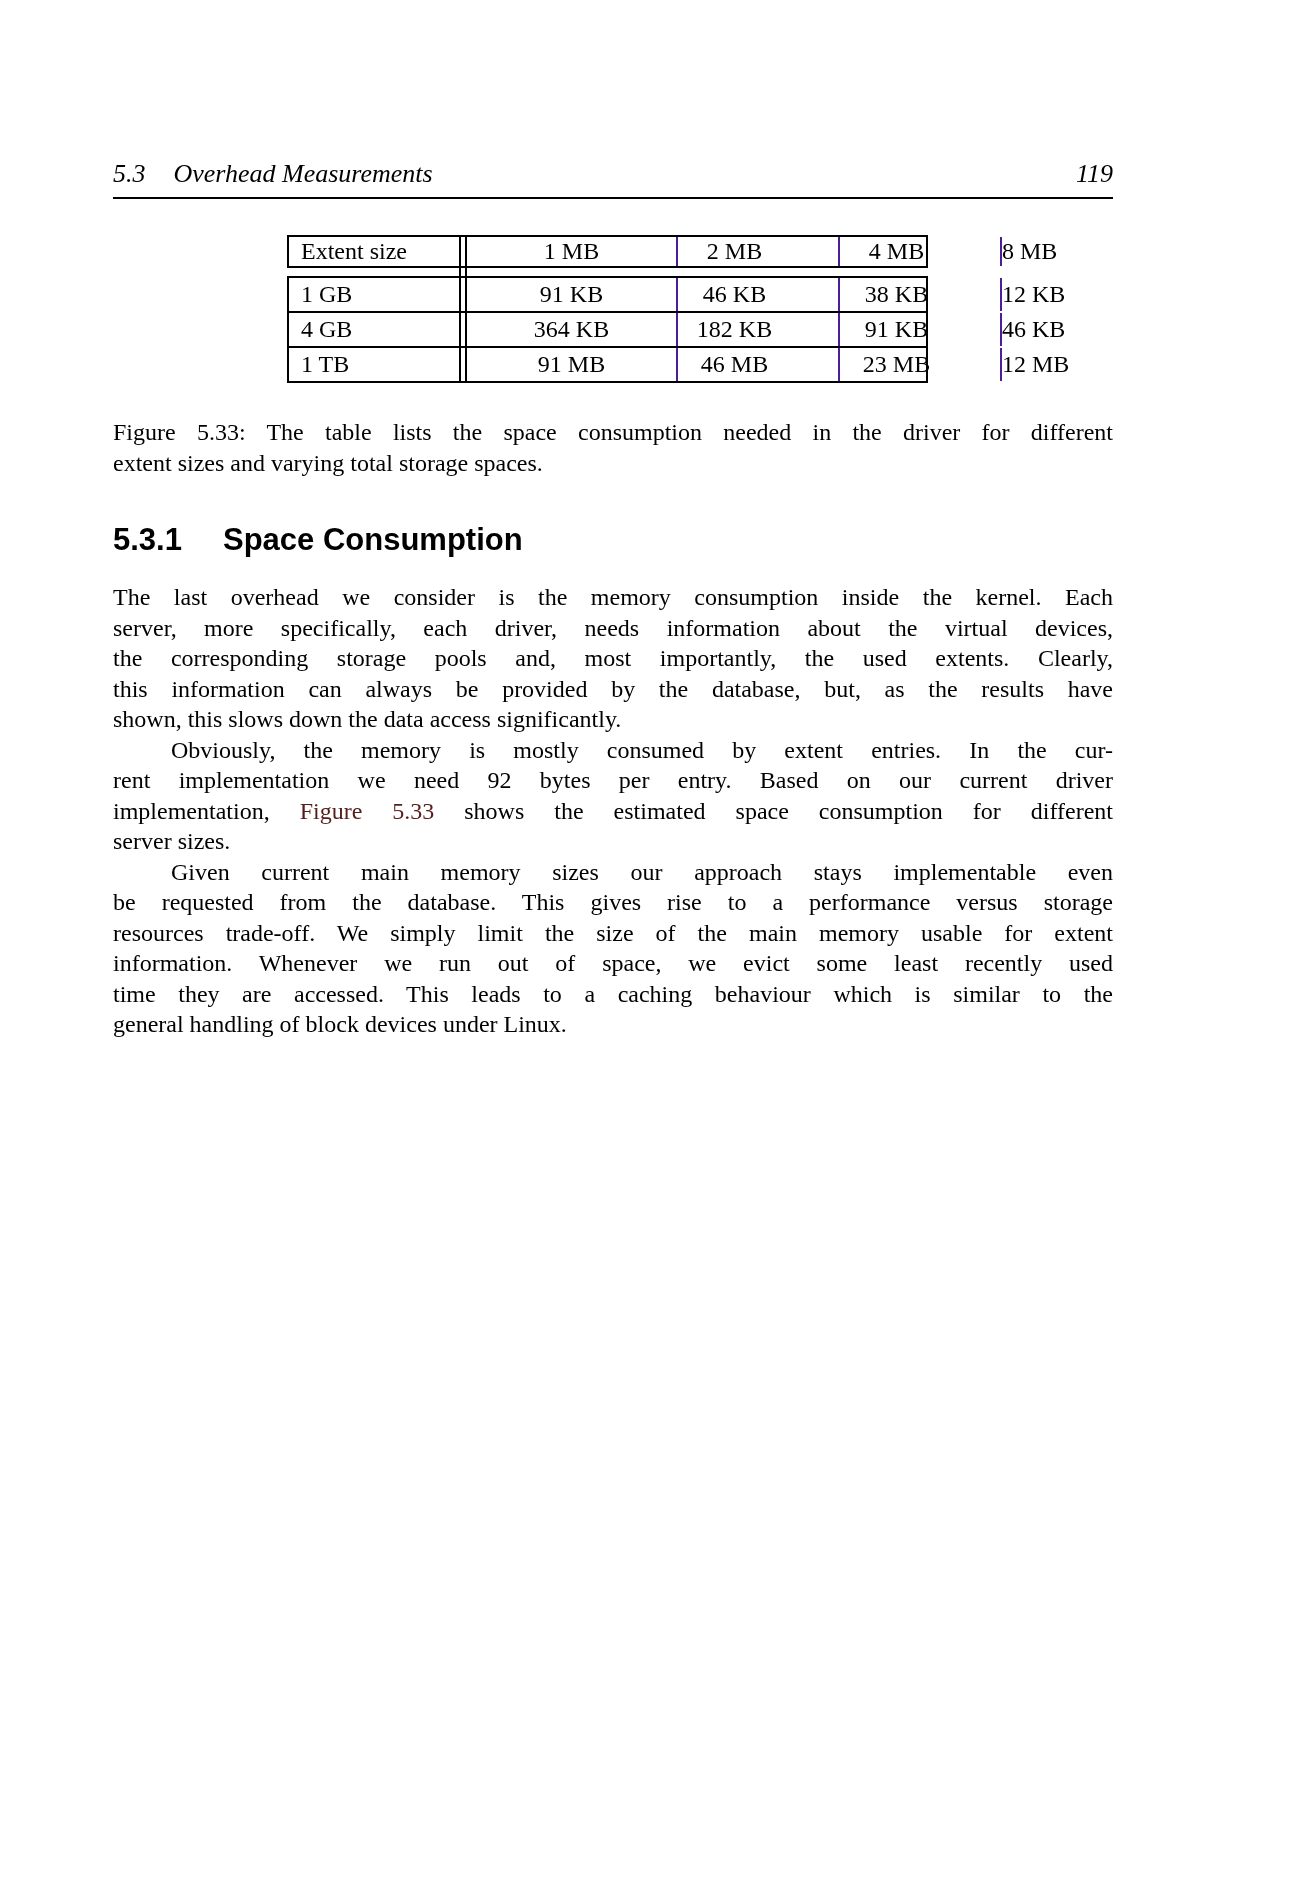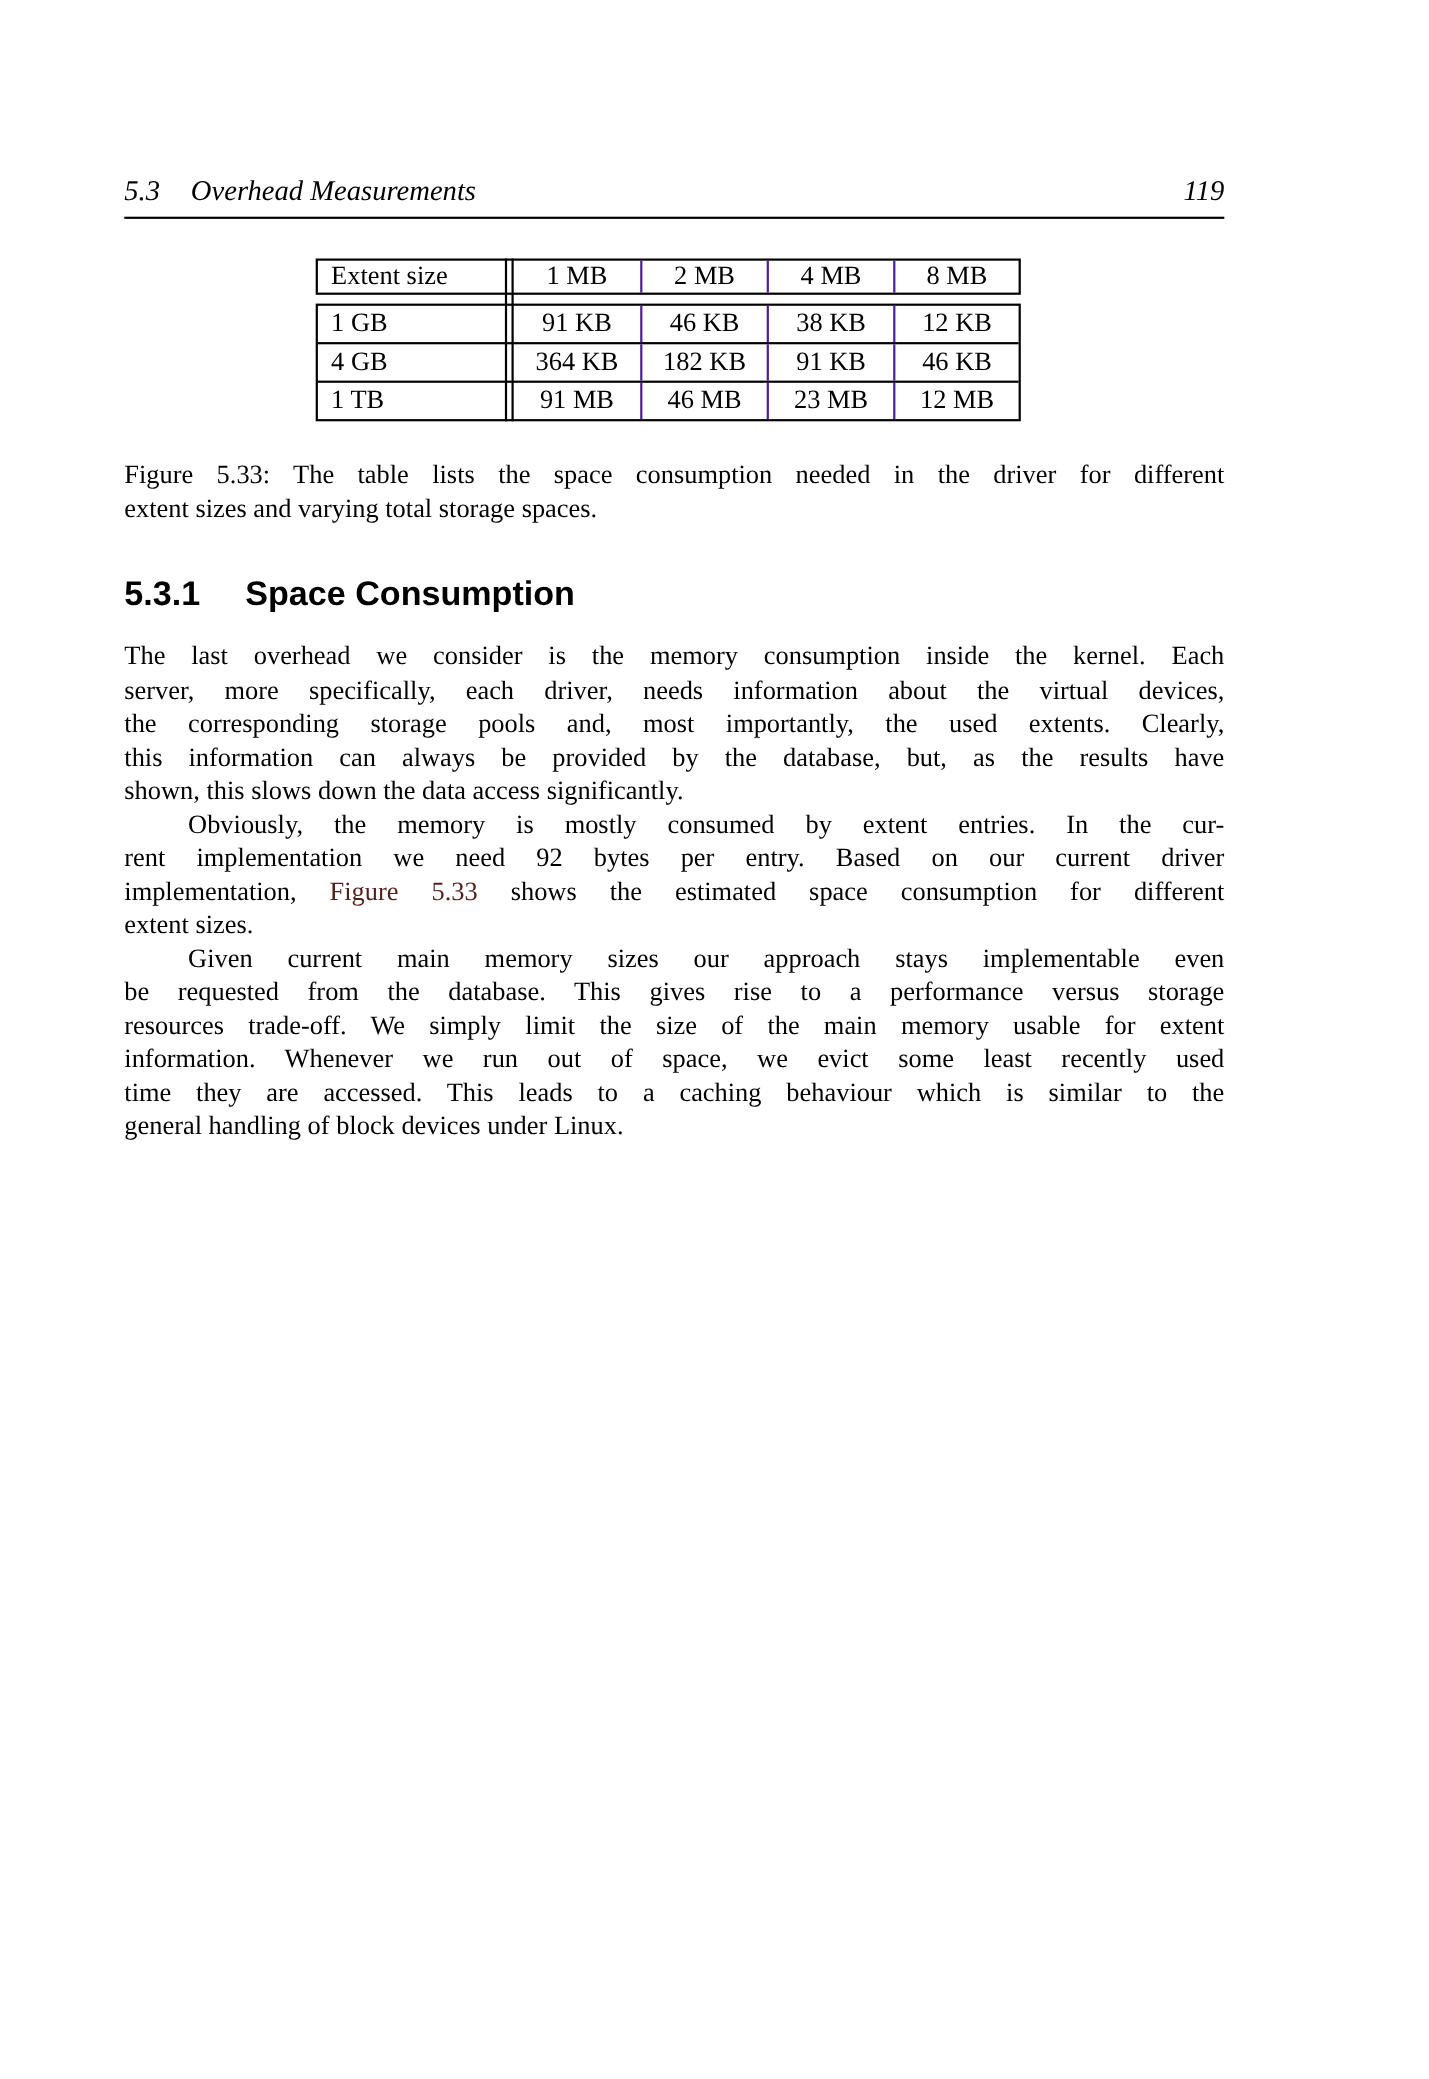--- a/index.html
+++ b/index.html
@@ -20,21 +20,21 @@
   }
   .rh-num { margin-right:28px; }
   .head-rule { margin-top:8px; border-top:2px solid #000; height:0; }
 
   
   .table-wrap { position:relative; width:641px; margin:36px 0 0 174px; font-size:24px; }
   .dbl-line {
     position:absolute; left:172px; top:0; bottom:0; width:4px;
     border-left:2px solid #000; border-right:2px solid #000; pointer-events:none;
   }
-  .t-head, .trow { display:grid; grid-template-columns:178px 115px 115px 115px 1fr; }
+  .t-head, .trow { display:grid; grid-template-columns:178px 115px 115px 115px 1fr;gap:47px; }
   .t-head { border:2px solid #000; height:33px; box-sizing:border-box; }
   .t-body { border:2px solid #000; margin-top:8px; }
   .trow { height:33px; box-sizing:content-box; }
   .trow.bt { border-top:2px solid #000; }
   .cell { display:flex; align-items:center; justify-content:center; white-space:nowrap; }
   .cell.c0 { justify-content:flex-start; padding-left:12px; }
   .cell.vb { border-left:2px solid #4c1d95; }
 
   
   .caption { margin-top:34px; font-size:24px; line-height:30.5px; }
@@ -116,21 +116,21 @@
           <div class="tline"><span>The last overhead we consider is the memory consumption inside the kernel.  Each</span></div>
           <div class="tline"><span>server, more specifically, each driver, needs information about the virtual devices,</span></div>
           <div class="tline"><span>the corresponding storage pools and, most importantly, the used extents.  Clearly,</span></div>
           <div class="tline"><span>this information can always be provided by the database, but, as the results have</span></div>
           <div class="tline tlast"><span>shown, this slows down the data access significantly.</span></div>
         </div>
         <div class="paragraph">
           <div class="tline tindent"><span>Obviously, the memory is mostly consumed by extent entries.  In the cur-</span></div>
           <div class="tline"><span>rent implementation we need 92 bytes per entry.  Based on our current driver</span></div>
           <div class="tline"><span>implementation, </span><span class="figref" style="color: rgb(84, 30, 26);">Figure 5.33</span><span> shows the estimated space consumption for different</span></div>
-          <div class="tline tlast"><span>extent sizes.</span></div>
+          <div class="tline tlast"><span>server sizes.</span></div>
         </div>
         <div class="paragraph">
           <div class="tline tindent"><span>Given current main memory sizes our approach stays implementable even</span></div>
           <div class="tline"><span>be requested from the database.  This gives rise to a performance versus storage</span></div>
           <div class="tline"><span>resources trade-off.  We simply limit the size of the main memory usable for extent</span></div>
           <div class="tline"><span>information.  Whenever we run out of space, we evict some least recently used</span></div>
           <div class="tline"><span>time they are accessed.  This leads to a caching behaviour which is similar to the</span></div>
           <div class="tline tlast"><span>general handling of block devices under Linux.</span></div>
         </div>
       </div>

